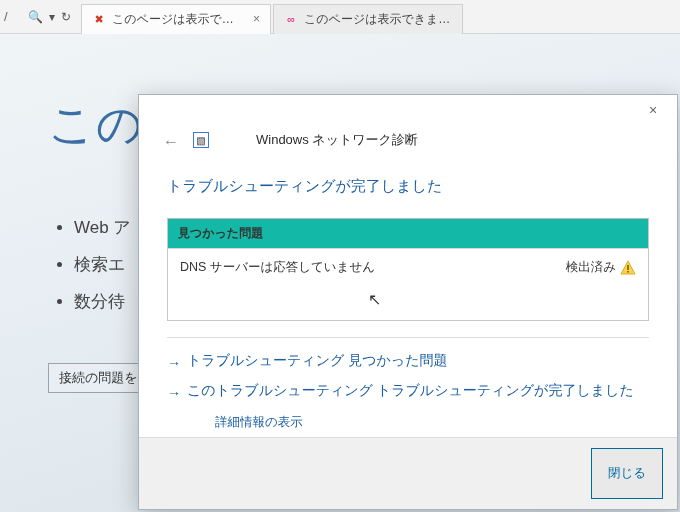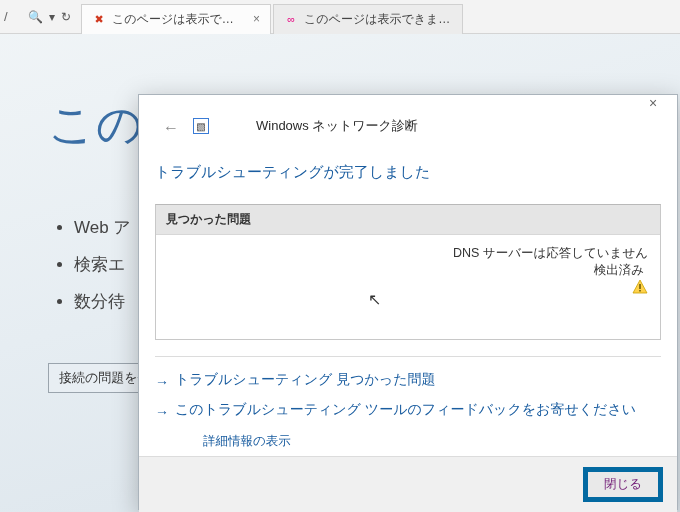--- a/index.html
+++ b/index.html
@@ -34,36 +34,36 @@
     position:absolute; top:94px; left:138px; width:540px; height:416px;
     background:#fff; border:1px solid #aab3bb; box-shadow:0 6px 24px rgba(0,0,0,.25);
     display:flex; flex-direction:column;
   }
   .dlg-titlebar { display:flex; align-items:center; height:30px; padding:0 6px; }
   .dlg-close { margin-left:auto; width:36px; text-align:center; font-size:14px; color:#666; }
   .dlg-header { display:flex; align-items:center; gap:10px; padding:4px 20px 12px; }
   .back-arrow { color:#8b8b8b; font-size:16px; padding:2px 4px; }
   .dlg-icon { width:16px; height:16px; display:flex; align-items:center; justify-content:center; background:#fff; border:1px solid #3a7bd5; font-size:10px; }
   .dlg-title { font-size:13px; color:#2b2b2b;margin-left:37px; }
-  .dlg-body { padding:6px 16px; flex:1; }
+  .dlg-body { padding:6px 28px; flex:1; }
   .status-line { color:#1a5da0; font-size:15px; margin:8px 0 22px; }
   .found-box { border:1px solid #c8c8c8; border-top:1px solid #b9b9b9; }
-  .found-head { background:#e5e5e5; padding:6px 10px; font-weight:600; font-size:12px; border-bottom:1px solid #d7d7d7; }
-  .found-row { display:flex; align-items:flex-end; padding:10px 12px 44px;flex-direction:column; }
+  .found-head { background:#14b8a6; padding:6px 10px; font-weight:600; font-size:12px; border-bottom:1px solid #d7d7d7; }
+  .found-row { display:flex; align-items:center; padding:10px 12px 44px; }
   .found-text { flex:1; font-size:12.5px; color:#333; }
   .found-status { font-size:12.5px; color:#333; margin-right:4px; }
   .warn-ico { width:16px; height:16px; }
   .warn-ico svg { width:16px; height:16px; }
   .cursor { position:absolute; top:290px; left:368px; font-size:16px; color:#333; }
   .sep { border:none; border-top:1px solid #dcdcdc; margin:16px 0 8px; }
   .link-row { display:flex; align-items:center; gap:6px; padding:6px 0; color:#1a5da0; font-size:14px; }
   .link-row .arrow { color:#1a5da0; }
   .detail-link { color:#1a5da0; font-size:12.5px; padding:8px 0 0; display:inline-block;margin-left:48px; }
   .dlg-footer { display:flex; justify-content:flex-end; padding:10px 14px; background:#f0f0f0; border-top:1px solid #dcdcdc; }
-  .btn { padding:4px 16px; border:5px solid #0369a1; background:#e9e9e9; font-size:12.5px; color:#701a75; }
+  .btn { padding:16px 16px; border:1px solid #0369a1; background:#e9e9e9; font-size:12.5px; color:#0369a1; }
 </style>
 </head>
 <body>
 
 <div class="chrome">
   <span class="addr-end">/</span>
   <div class="search-controls">
     <span class="icon-small">🔍</span>
     <span class="icon-small">▾</span>
     <span class="icon-small">↻</span>
@@ -114,21 +114,21 @@
         </span>
       </div>
     </div>
     <hr class="sep">
     <div class="link-row">
       <span class="arrow">→</span>
       <span>トラブルシューティング 見つかった問題</span>
     </div>
     <div class="link-row">
       <span class="arrow">→</span>
-      <span>このトラブルシューティング ツールのフィードバックをお寄せください</span>
+      <span>このトラブルシューティング トラブルシューティングが完了しました</span>
     </div>
     <span class="detail-link">詳細情報の表示</span>
   </div>
   <div class="dlg-footer">
     <button class="btn">閉じる</button>
   </div>
 </div>
 
 <div class="cursor">↖</div>
 

